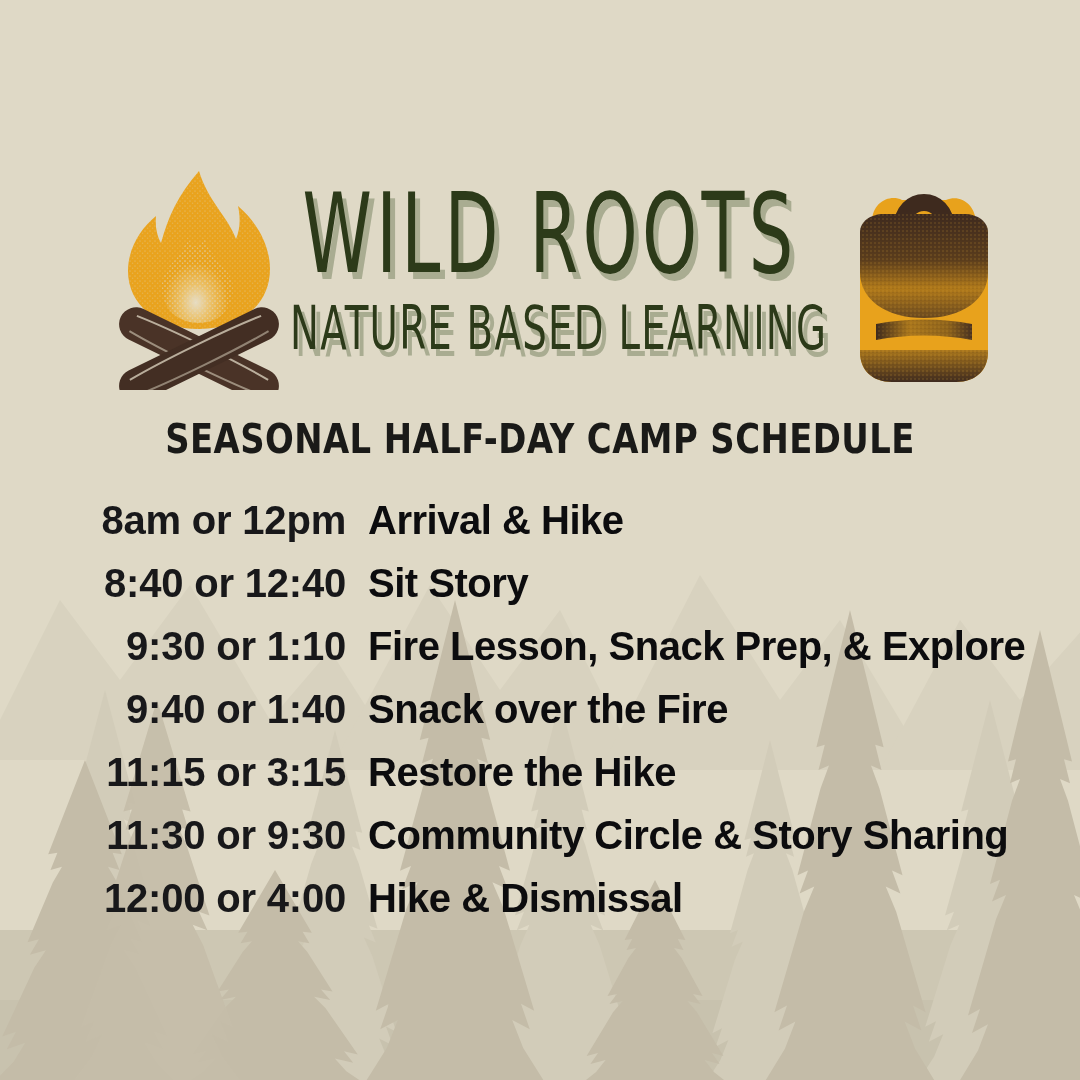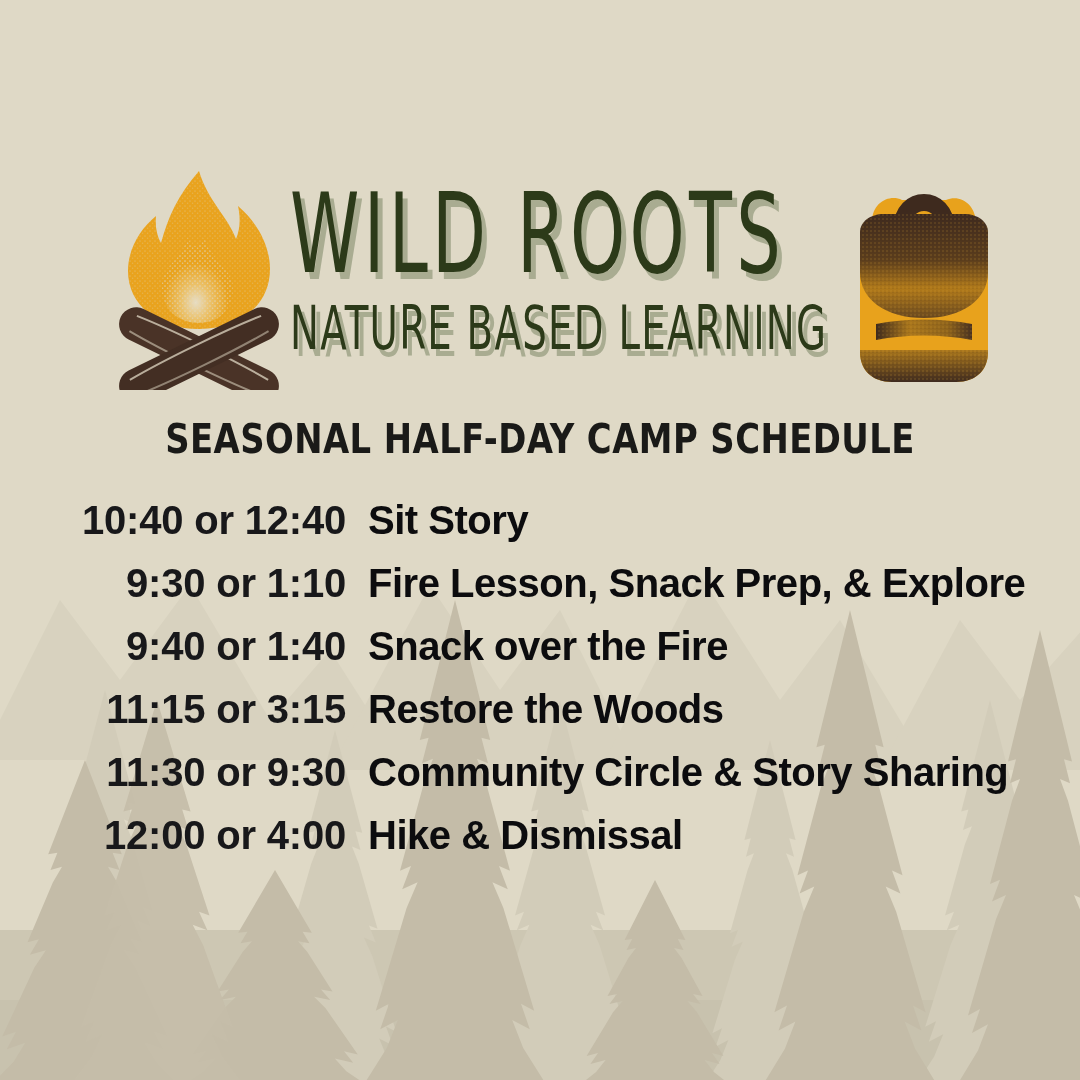--- a/index.html
+++ b/index.html
@@ -52,21 +52,21 @@
     width: 196px;
     height: 222px;
   }
 
   .logo-block {
     position: absolute;
     left: 290px;
     top: 172px;
     width: 520px;
     height: 200px;
-    text-align: left;
+    text-align: center;
   }
   .logo-line1, .logo-line2 {
     color: #2C3A19;
     font-family: "DejaVu Sans Condensed", "Liberation Sans Narrow", "Liberation Sans", sans-serif;
     font-weight: 400;
     letter-spacing: 0.055em;
     line-height: 1;
     white-space: nowrap;
     text-shadow: 5px 5px 0 rgba(124,134,102,0.55);
     transform: scaleY(1.42);
@@ -303,40 +303,44 @@
 
       <path fill="url(#pocketGrad)" d="M50 158 C80 152 116 152 146 158 L146 174 C116 168 80 168 50 174 Z"></path>
       <path fill="url(#speck2)" opacity="0.4" d="M50 158 C80 152 116 152 146 158 L146 174 C116 168 80 168 50 174 Z"></path>
     </svg>
   </div>
 
   <div class="subtitle">SEASONAL HALF-DAY CAMP SCHEDULE</div>
 
   <div class="schedule">
 
-
-
-    <div class="row">
-      <div class="time">10:40 or 12:40</div>
+    <div class="row">
+      <div class="time">8am or 12pm</div>
+      <div class="activity">Arrival &amp; Hike</div>
+    </div>
+
+
+    <div class="row">
+      <div class="time">8:40 or 12:40</div>
       <div class="activity">Sit Story</div>
     </div>
 
     <div class="row">
       <div class="time">9:30 or 1:10</div>
       <div class="activity">Fire Lesson, Snack Prep, &amp; Explore</div>
     </div>
 
     <div class="row">
       <div class="time">9:40 or 1:40</div>
       <div class="activity">Snack over the Fire</div>
     </div>
 
     <div class="row">
       <div class="time">11:15 or 3:15</div>
-      <div class="activity">Restore the Woods</div>
+      <div class="activity">Restore the Hike</div>
     </div>
 
     <div class="row">
       <div class="time">11:30 or 9:30</div>
       <div class="activity">Community Circle &amp; Story Sharing</div>
     </div>
 
     <div class="row">
       <div class="time">12:00 or 4:00</div>
       <div class="activity">Hike &amp; Dismissal</div>

